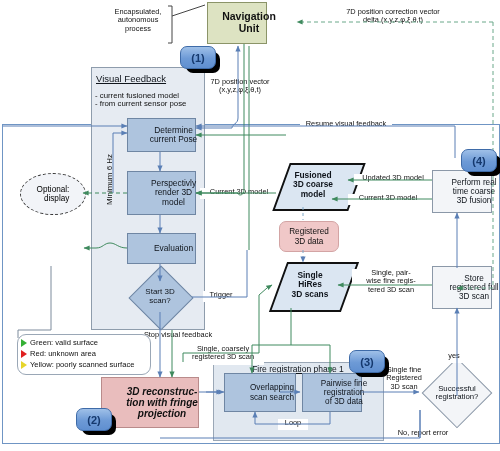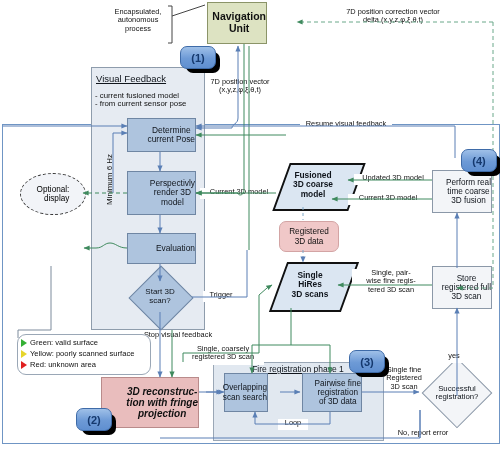--- a/index.html
+++ b/index.html
@@ -2,21 +2,21 @@
 <html><head>
 <meta charset="utf-8">
 <style>
   html,body{margin:0;padding:0;background:#fff;}
   body{font-family:"Liberation Sans",sans-serif;}
   #canvas{position:relative;width:500px;height:451px;overflow:hidden;background:#ffffff;}
   .abs{position:absolute;box-sizing:border-box;}
   .txt{position:absolute;box-sizing:border-box;display:flex;align-items:center;justify-content:center;text-align:center;line-height:1.08;color:#111;}
 
   
-  .box{border:1px solid #7b8a9c;display:flex;align-items:center;justify-content:flex-end;text-align:center;line-height:1.1;padding-left:24px;}
+  .box{border:1px solid #7b8a9c;display:flex;align-items:center;justify-content:center;text-align:center;line-height:1.1;padding-left:24px;}
   .node-blue{background:#aec4de;border:1px solid #6f86a3;color:#10151c;}
   .node-white{background:#f3f5f8;border:1px solid #8b98a8;color:#10151c;}
   .node-nav{background:#dde3c2;border:1px solid #8b9468;color:#111;font-weight:bold;}
   .node-pink{background:#e9bdbd;border:1px solid #b98b8b;color:#111;font-weight:bold;}
   .node-pink-soft{background:#f0c8c8;border:1px solid #d3a4a4;color:#111;border-radius:7px;}
   .group-box{background:#e6ebf2;border:1px solid #8e9cac;}
   .group-box2{background:#e1e8f0;border:1px solid #9aa7b6;}
 
   .para{position:absolute;background:#dbe6f2;border:2px solid #111;
         transform:skewX(-20deg);}
@@ -262,21 +262,21 @@
   <div class="lbl" style="left:352px;top:269px;width:78px;height:30px;">Single, pair-
 wise fine regis-
 tered 3D scan</div>
 
   <div class="abs box node-pink txt" style="left:101px;top:377px;width:98px;height:51px;font-size:10px;white-space:pre;">
     <span style="white-space:pre;font-style:italic;">3D reconstruc-
 tion with fringe
 projection</span>
   </div>
 
-  <div class="abs box node-blue txt" style="left:224px;top:373px;width:44px;height:39px;font-size:8.2px;white-space:pre;">
+  <div class="abs box node-blue txt" style="left:224px;top:373px;width:72px;height:39px;font-size:8.2px;white-space:pre;">
     <span style="white-space:pre;">Overlapping
 scan search</span>
   </div>
 
   <div class="abs box node-blue txt" style="left:302px;top:373px;width:60px;height:39px;font-size:8.2px;white-space:pre;">
     <span style="white-space:pre;">Pairwise fine
 registration
 of 3D data</span>
   </div>
 
@@ -295,27 +295,27 @@
   <div class="lbl" style="left:443px;top:352px;width:22px;height:11px;">yes</div>
 
   <div class="lbl" style="left:388px;top:429px;width:70px;height:11px;">No, report error</div>
 
   <div class="legend" style="left:17px;top:334px;width:130px;height:35px;padding:2px 1px;border-radius:9px;">
     <div class="legend-row">
       <span class="tri" style="border-left:6px solid #35b035;"></span>
       <span>Green: valid surface</span>
     </div>
     <div class="legend-row">
+      <span class="tri" style="border-left:6px solid #e02020;"></span>
+      <span>Red: unknown area</span>
+    </div>
+    <div class="legend-row">
       <span class="tri" style="border-left:6px solid #e6d52b;"></span>
       <span>Yellow: poorly scanned surface</span>
     </div>
-    <div class="legend-row">
-      <span class="tri" style="border-left:6px solid #e02020;"></span>
-      <span>Red: unknown area</span>
-    </div>
   </div>
 
   <div class="badge-shadow" style="left:186px;top:52px;"></div>
   <div class="badge" style="left:180px;top:46px;">
     <span>(1)</span>
   </div>
 
   <div class="badge-shadow" style="left:82px;top:414px;"></div>
   <div class="badge" style="left:76px;top:408px;">
     <span>(2)</span>

